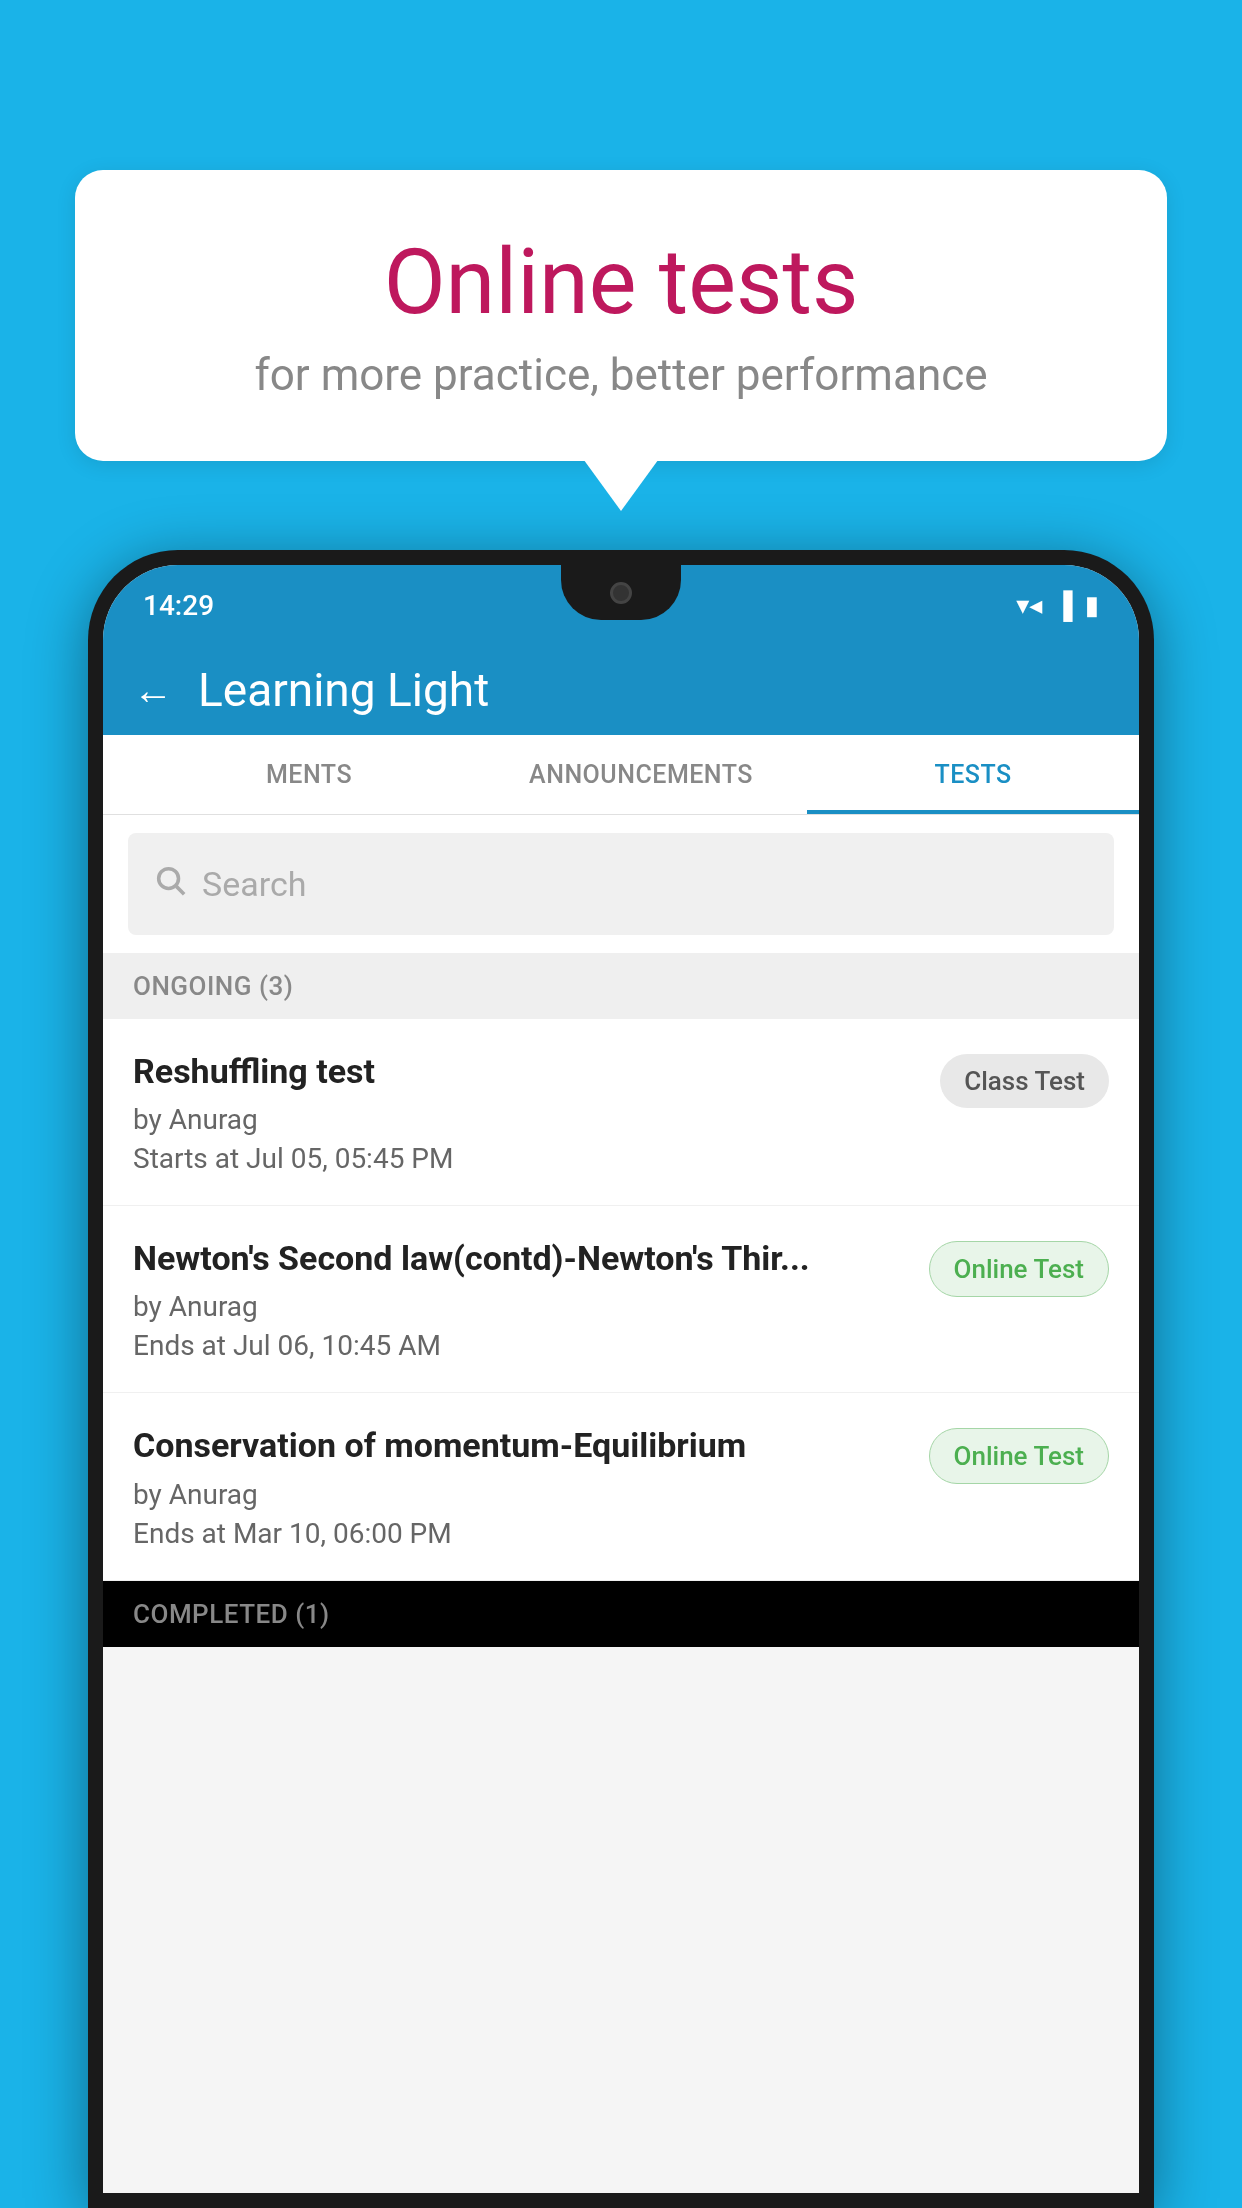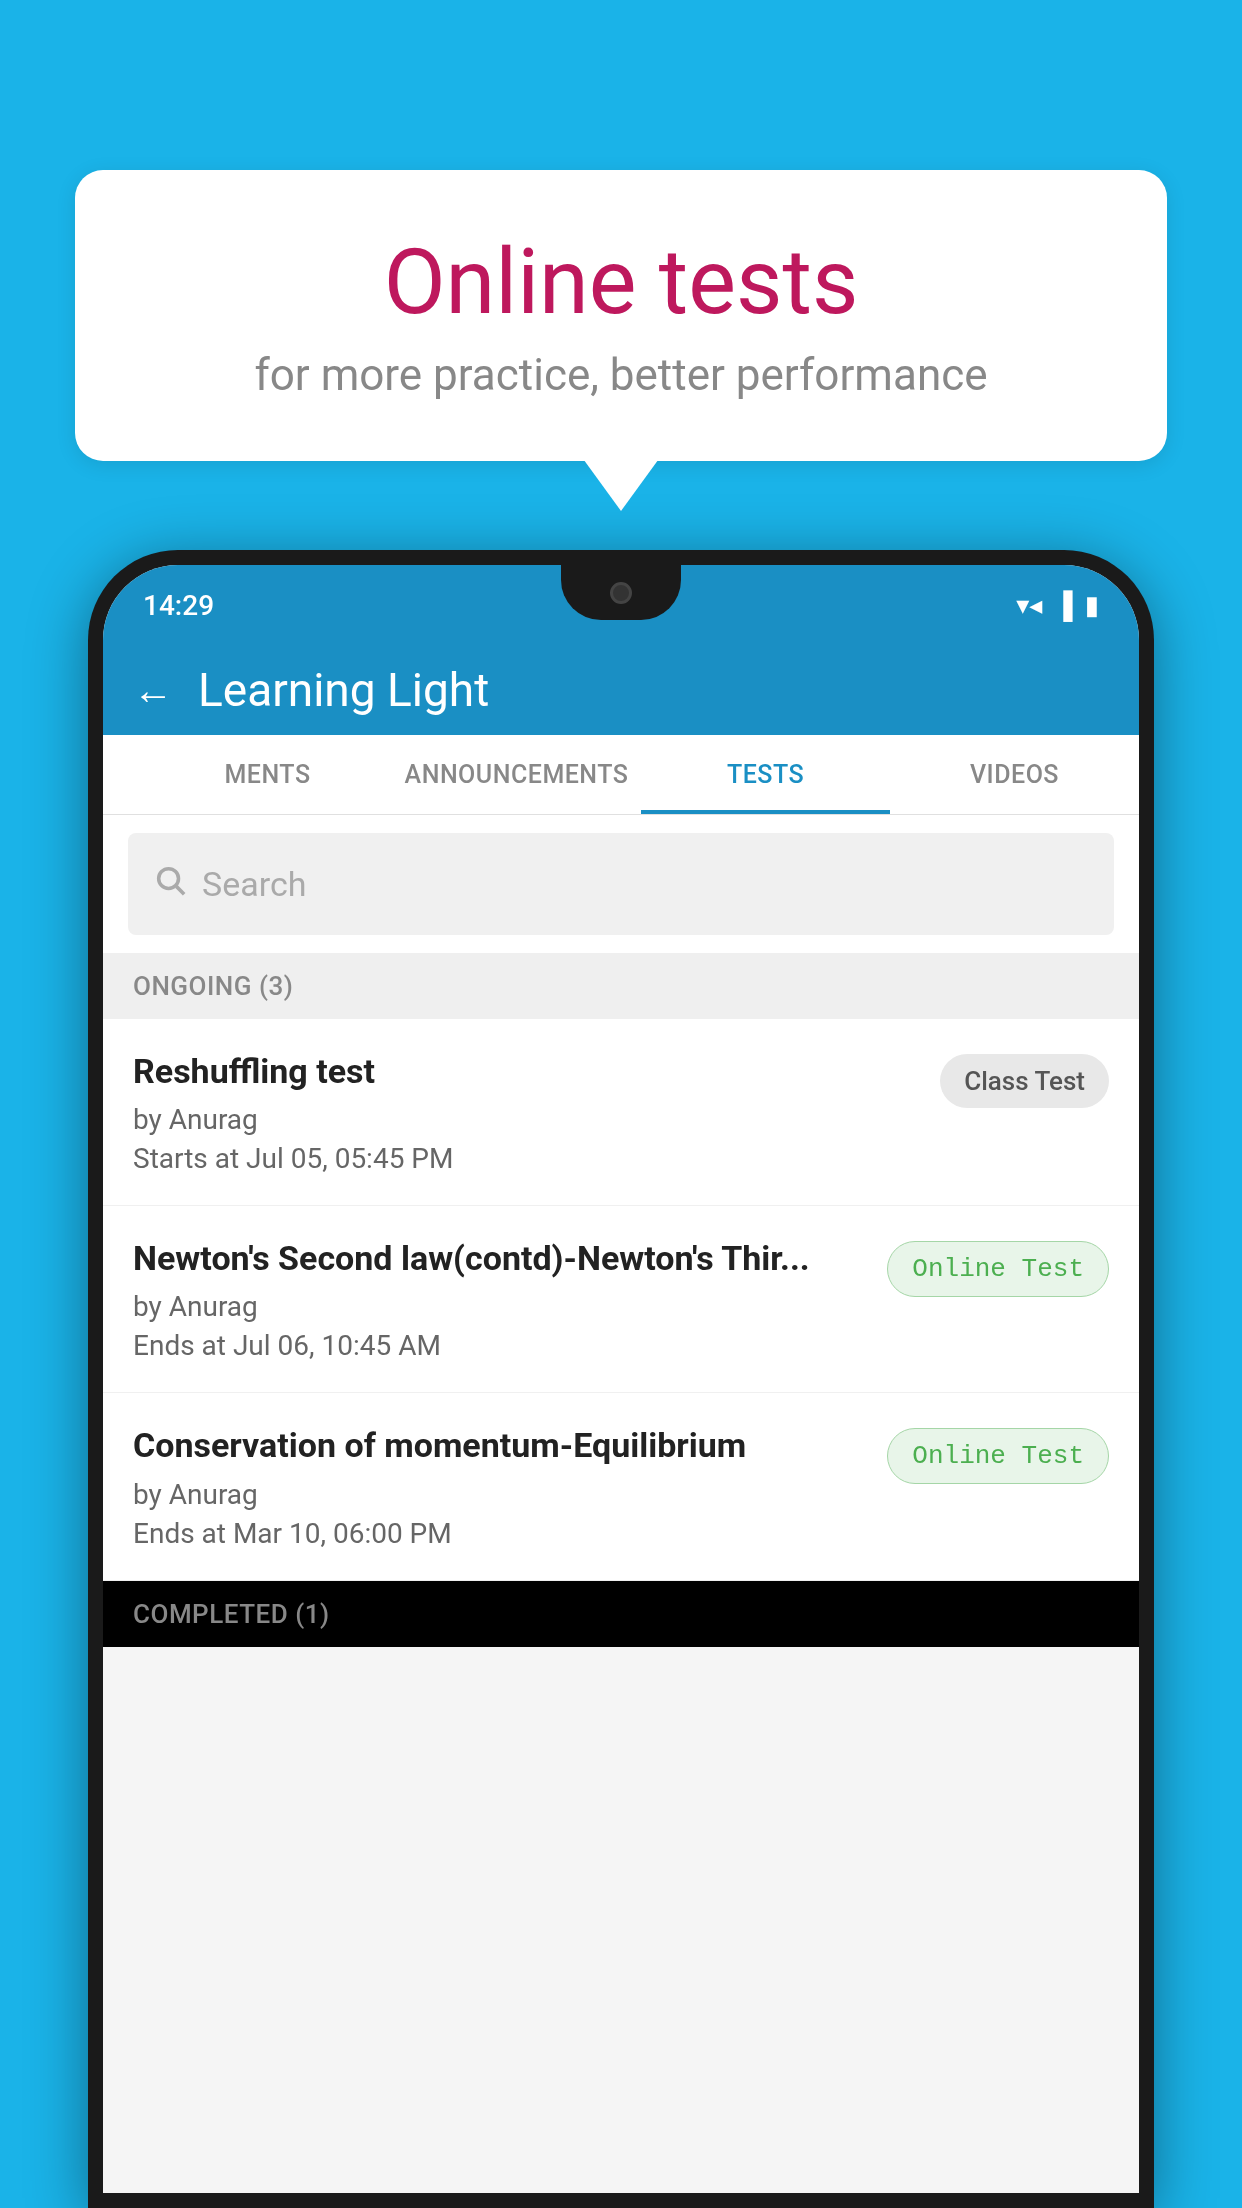--- a/index.html
+++ b/index.html
@@ -265,21 +265,20 @@
 
     .badge-class {
       background: #e8e8e8;
       color: #555;
     }
 
     .badge-online {
       background: #e8f5e9;
       color: #4caf50;
       border: 1.5px solid #a5d6a7;
-      font-family: Liberation Mono, monospace;
     }
 
     
     .completed-peek {
       background: #000000;
       padding: 18px 30px;
     }
   </style>
 </head>
 <body>
@@ -311,23 +310,20 @@
 
     <div class="tabs-container">
       <div class="tab">
         <span>MENTS</span>
       </div>
       <div class="tab">
         <span>ANNOUNCEMENTS</span>
       </div>
       <div class="tab active">
         <span>TESTS</span>
-      </div>
-      <div class="tab">
-        <span>VIDEOS</span>
       </div>
     </div>
 
     <div class="search-container">
       <div class="search-input-wrapper">
         <span class="search-icon-svg">
           <svg width="34" height="34" viewBox="0 0 24 24" fill="none" stroke="#aaa" stroke-width="2.5">
             <circle cx="11" cy="11" r="7"></circle>
             <line x1="16.5" y1="16.5" x2="22" y2="22"></line>
           </svg>

